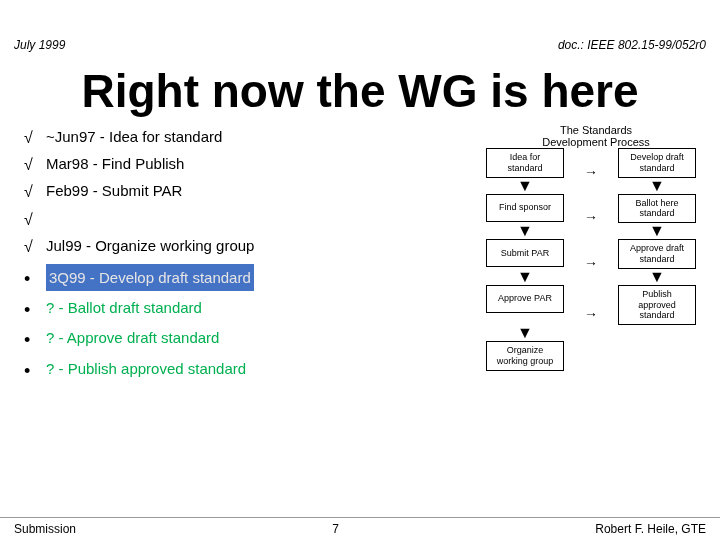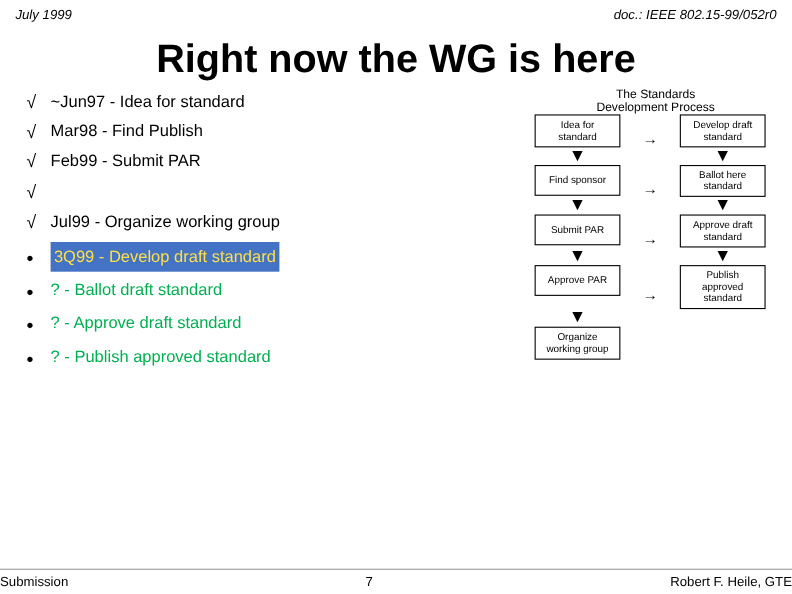--- a/index.html
+++ b/index.html
@@ -11,25 +11,26 @@
       position: relative;
       overflow: hidden;
     }
 
     .header-bar {
       display: flex;
       justify-content: space-between;
       padding: 6px 14px 2px 14px;
       font-size: 12px;
       font-style: italic;
+      margin-top: 32px;
     }
 
     .main-title {
       text-align: center;
-      font-size: 36px;
+      font-size: 46px;
       font-weight: bold;
       padding: 10px 0 6px 0;
       color: #000;
     }
 
     .content-area {
       display: flex;
       padding: 0 14px;
       gap: 10px;
     }
@@ -71,21 +72,21 @@
     }
 
     .bullet-symbol {
       font-size: 18px;
       min-width: 16px;
       color: #000;
     }
 
     .highlight-blue {
       background-color: #4472C4;
-      color: #fde047;
+      color: #e5e5e5;
       padding: 1px 3px;
     }
 
     .highlight-green {
       color: #00B050;
       font-weight: normal;
     }
 
     .right-section {
       width: 220px;
@@ -99,21 +100,21 @@
       margin-bottom: 0;
     }
 
     .footer-bar {
       position: absolute;
       bottom: 0;
       left: 0;
       right: 0;
       display: flex;
       justify-content: space-between;
-      padding: 4px 0;
+      padding: 4px 14px;
       font-size: 12px;
       border-top: 1px solid #999;
     }
 
     
     .diagram-area {
       width: 210px;
       position: relative;
       font-size: 9px;
     }

